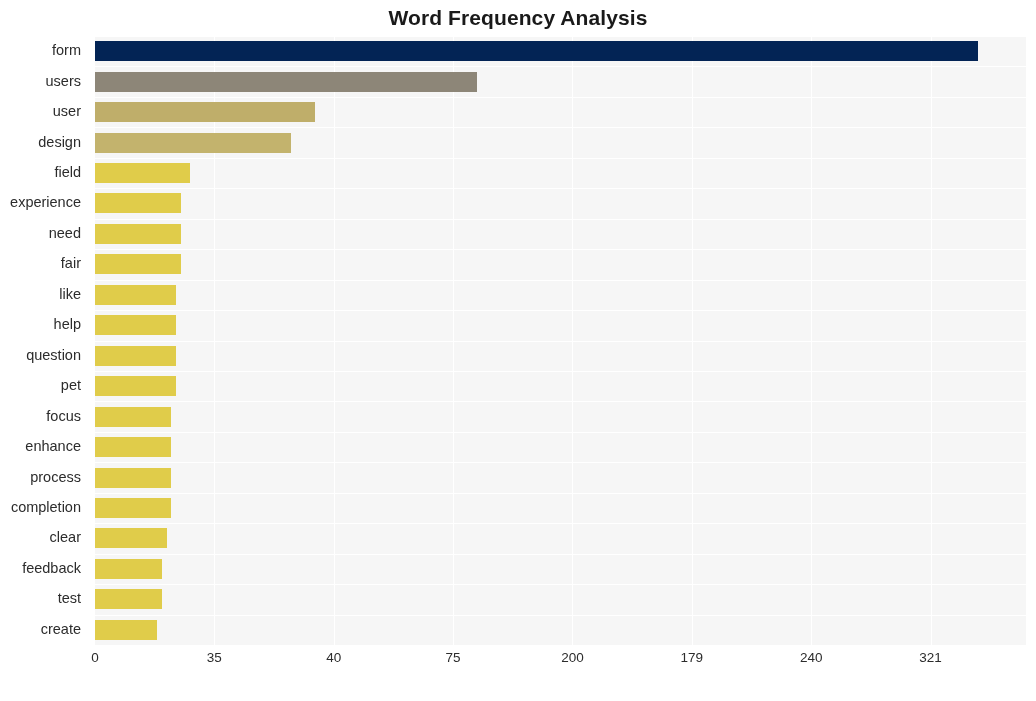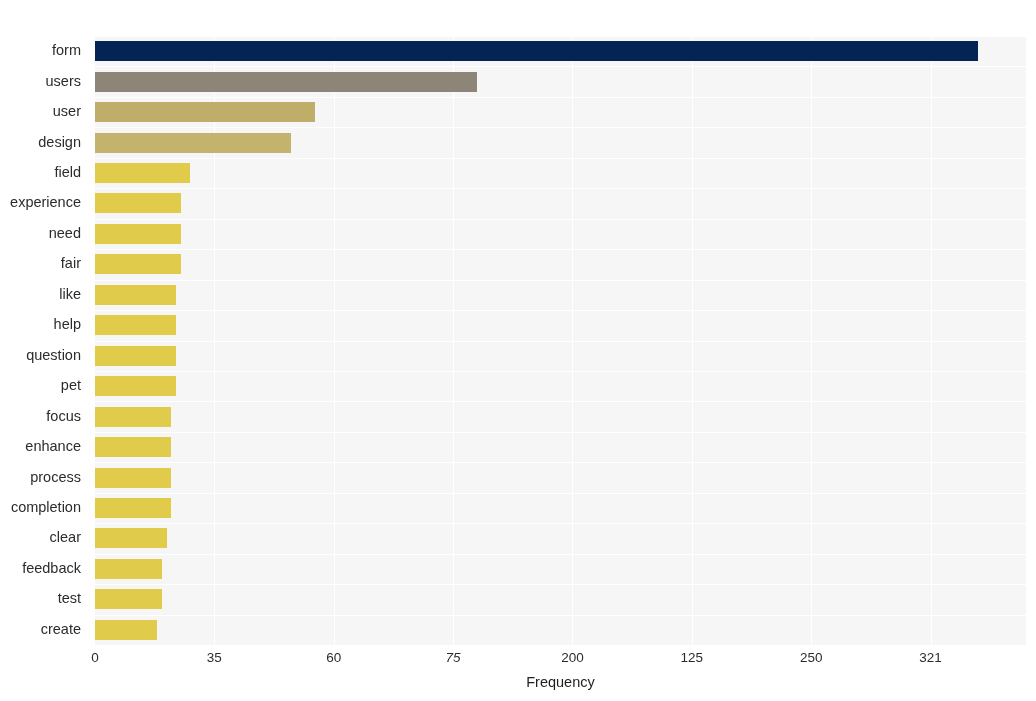--- a/index.html
+++ b/index.html
@@ -90,20 +90,21 @@
     text-align: center;
     font-size: 14.5px;
     color: #1f1f1f;
   }
 </style>
 </head>
 <body>
 
 <div class="figure">
 
+  <div class="chart-title">Word Frequency Analysis</div>
 
   <div class="plot">
     <div id="gridlines">
         <div class="gridline" style="left: 119.359px;"></div>
         <div class="gridline" style="left: 238.718px;"></div>
         <div class="gridline" style="left: 358.077px;"></div>
         <div class="gridline" style="left: 477.436px;"></div>
         <div class="gridline" style="left: 596.795px;"></div>
         <div class="gridline" style="left: 716.154px;"></div>
         <div class="gridline" style="left: 835.513px;"></div>
@@ -171,23 +172,22 @@
       <div class="ytick" style="top: 433.525px;">process</div>
       <div class="ytick" style="top: 463.975px;">completion</div>
       <div class="ytick" style="top: 494.425px;">clear</div>
       <div class="ytick" style="top: 524.875px;">feedback</div>
       <div class="ytick" style="top: 555.325px;">test</div>
       <div class="ytick" style="top: 585.775px;">create</div>
     </div>
   <div id="xticks">
       <div class="xtick" style="left: 95px;">0</div>
       <div class="xtick" style="left: 214.359px;">35</div>
-      <div class="xtick" style="left: 333.718px;">60</div>
-      <div class="xtick" style="left: 453.077px; font-style: italic;">75</div>
+      <div class="xtick" style="left: 333.718px;">40</div>
+      <div class="xtick" style="left: 453.077px;">75</div>
       <div class="xtick" style="left: 572.436px;">200</div>
-      <div class="xtick" style="left: 691.795px;">125</div>
-      <div class="xtick" style="left: 811.154px;">250</div>
+      <div class="xtick" style="left: 691.795px;">179</div>
+      <div class="xtick" style="left: 811.154px;">240</div>
       <div class="xtick" style="left: 930.513px;">321</div>
     </div>
 
-  <div class="xaxis-label">Frequency</div>
 
 </div>
 
 </body></html>

